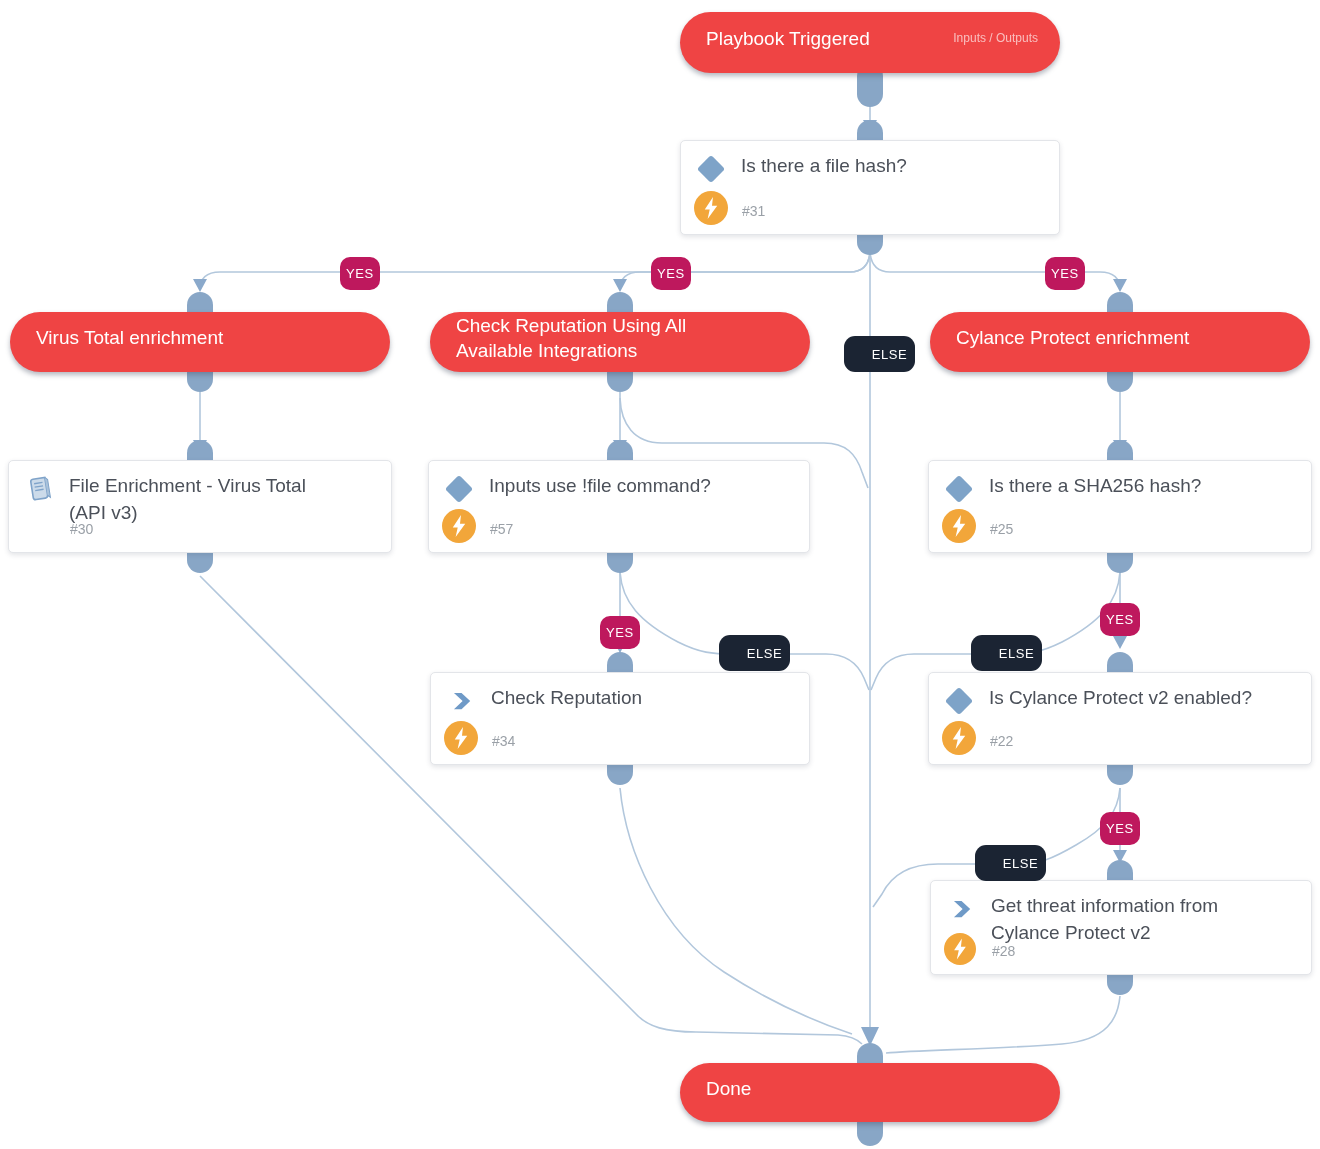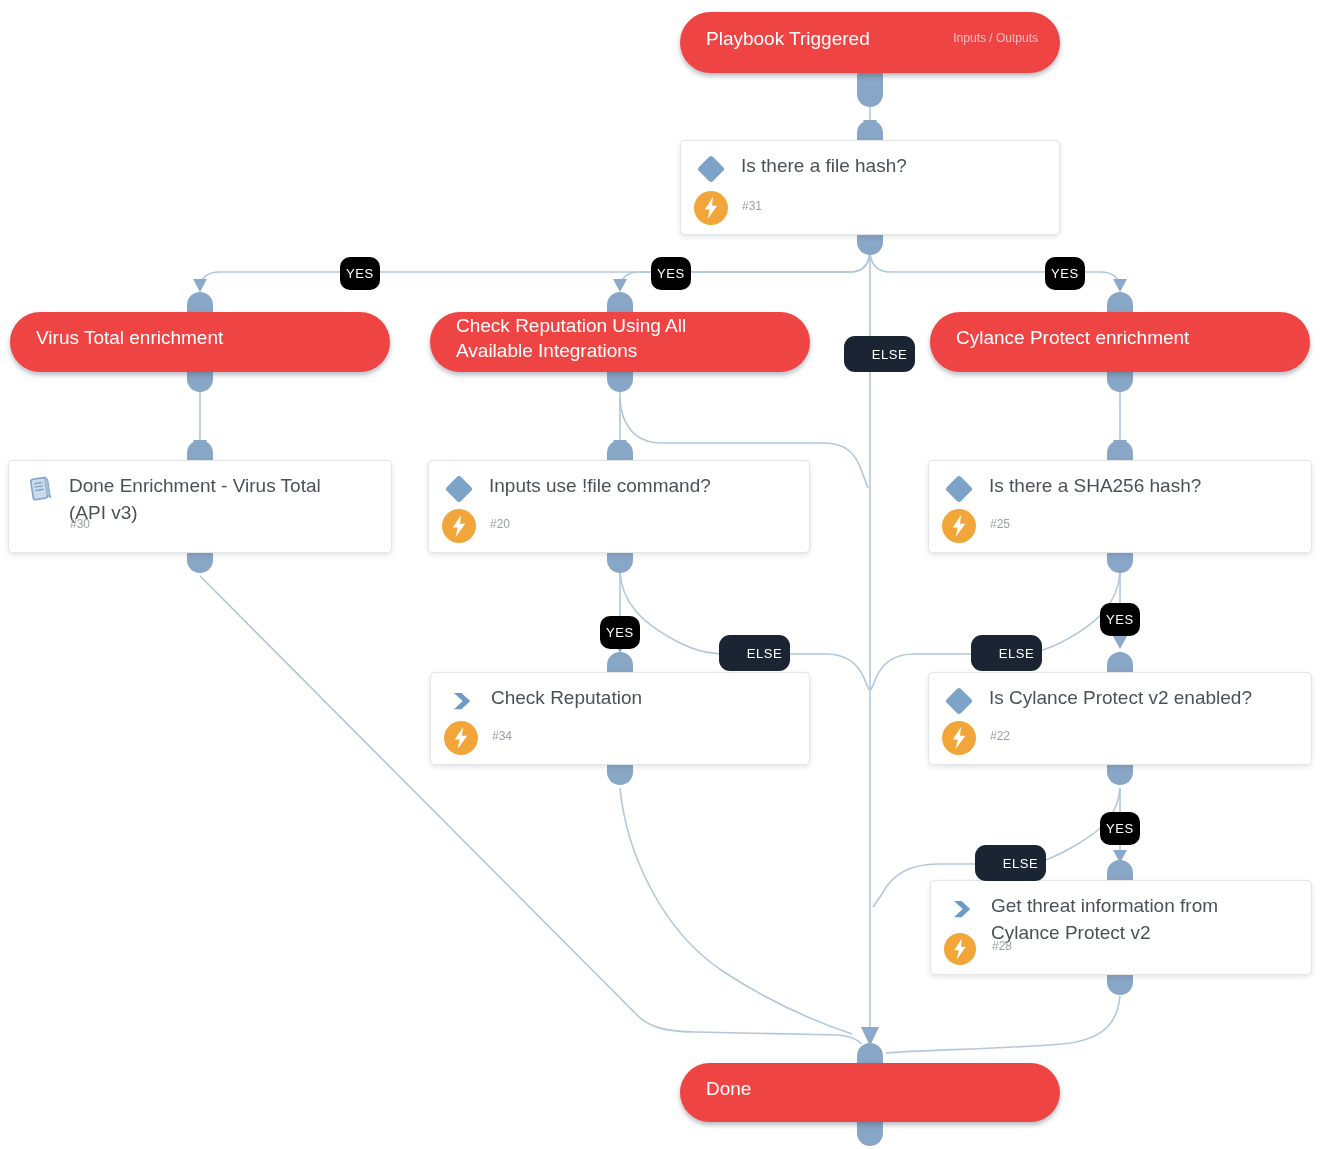--- a/index.html
+++ b/index.html
@@ -15,30 +15,30 @@
   .pill{position:absolute;background:#ef4444;border-radius:31px;z-index:3;
         display:flex;align-items:center;padding:0 22px 9px 26px;box-sizing:border-box;
         box-shadow:0 3px 5px rgba(70,80,100,.40);}
   .pill-title{color:#ffffff;font-size:19px;line-height:25px;}
   .pill-meta{margin-left:auto;color:rgba(255,255,255,.65);font-size:12px;}
 
   
   .card{position:absolute;background:#ffffff;border:1px solid #e3e5e9;border-radius:5px;
         box-sizing:border-box;z-index:3;box-shadow:0 2px 5px rgba(40,50,70,.13);}
   .card-title{position:absolute;left:60px;top:11px;width:280px;font-size:19px;line-height:27px;color:#4b5059;}
-  .card-num{position:absolute;left:61px;bottom:21px;font-size:12px;color:#9aa0a7;}
+  .card-num{position:absolute;left:61px;bottom:15px;font-size:14px;color:#9aa0a7;}
   .icon-slot{position:absolute;left:12px;top:12px;width:36px;height:32px;
              display:flex;align-items:center;justify-content:center;}
   .diamond{width:20px;height:20px;background:#7ea3c8;border-radius:3px;transform:rotate(45deg);}
   .bolt{position:absolute;left:13px;bottom:9px;width:34px;height:34px;}
 
   
   .badge{position:absolute;z-index:4;display:flex;align-items:center;justify-content:center;
          color:#ffffff;font-size:13px;letter-spacing:.6px;border-radius:10px;}
-  .badge-yes{background:#000000;width:40px;height:33px;}
+  .badge-yes{background:#be185d;width:40px;height:33px;}
   .badge-else{background:#1b2433;width:51px;height:36px;border-radius:11px;padding-left:20px;}
 </style>
 </head>
 <body>
 
 <svg id="edges" width="1320" height="1149">
   <g fill="none" stroke="#b2c7dc" stroke-width="1.6">
     <path d="M870,100 L870,131"></path>
     <path d="M870,250 L870,1028"></path>
     <path d="M870,252 C869,265 862,272 850,272 L220,272 C206,272 200,279 200,290"></path>
@@ -133,36 +133,36 @@
 </div>
 
 <div class="card" style="left:8px;top:460px;width:384px;height:93px">
   <span class="icon-slot">
     <svg viewBox="0 0 28 28" width="28" height="28" style="transform:rotate(-9deg)">
       <path d="M7 6 Q7 3.5 9.5 3.5 L21.5 3.5 L21.5 21.5 Q21.5 24 19 24 L9.5 24 Q7 24 7 21.5 Z" fill="#ccdbea" stroke="#7fa3c9" stroke-width="1.6"></path>
       <path d="M21.5 3.5 L24 6 L24 24 L21.5 21.5" fill="#a9c2db" stroke="#7fa3c9" stroke-width="1"></path>
       <path d="M10 8 L18.5 8 M10 11.5 L18.5 11.5 M10 15 L18.5 15" stroke="#7fa3c9" stroke-width="1.4"></path>
     </svg>
   </span>
-  <div class="card-title" style="width:262px">Done Enrichment - Virus Total (API v3)</div>
+  <div class="card-title" style="width:262px">File Enrichment - Virus Total (API v3)</div>
   <span class="card-num">#30</span>
 </div>
 
 <div class="card" style="left:428px;top:460px;width:382px;height:93px">
   <span class="icon-slot">
       <span class="diamond"></span>
     </span>
   <div class="card-title">Inputs use !file command?</div>
   <span class="bolt">
     <svg viewBox="0 0 24 24" width="34" height="34">
         <circle cx="12" cy="12" r="12" fill="#f2a63a"></circle>
         <path d="M13.4 4.2 L7.6 13 L11.1 13 L9.6 19.8 L16.4 10.4 L12.7 10.4 Z" fill="#fff"></path>
       </svg>
   </span>
-  <span class="card-num">#20</span>
+  <span class="card-num">#57</span>
 </div>
 
 <div class="card" style="left:928px;top:460px;width:384px;height:93px">
   <span class="icon-slot">
       <span class="diamond"></span>
     </span>
   <div class="card-title">Is there a SHA256 hash?</div>
   <span class="bolt">
     <svg viewBox="0 0 24 24" width="34" height="34">
         <circle cx="12" cy="12" r="12" fill="#f2a63a"></circle>

